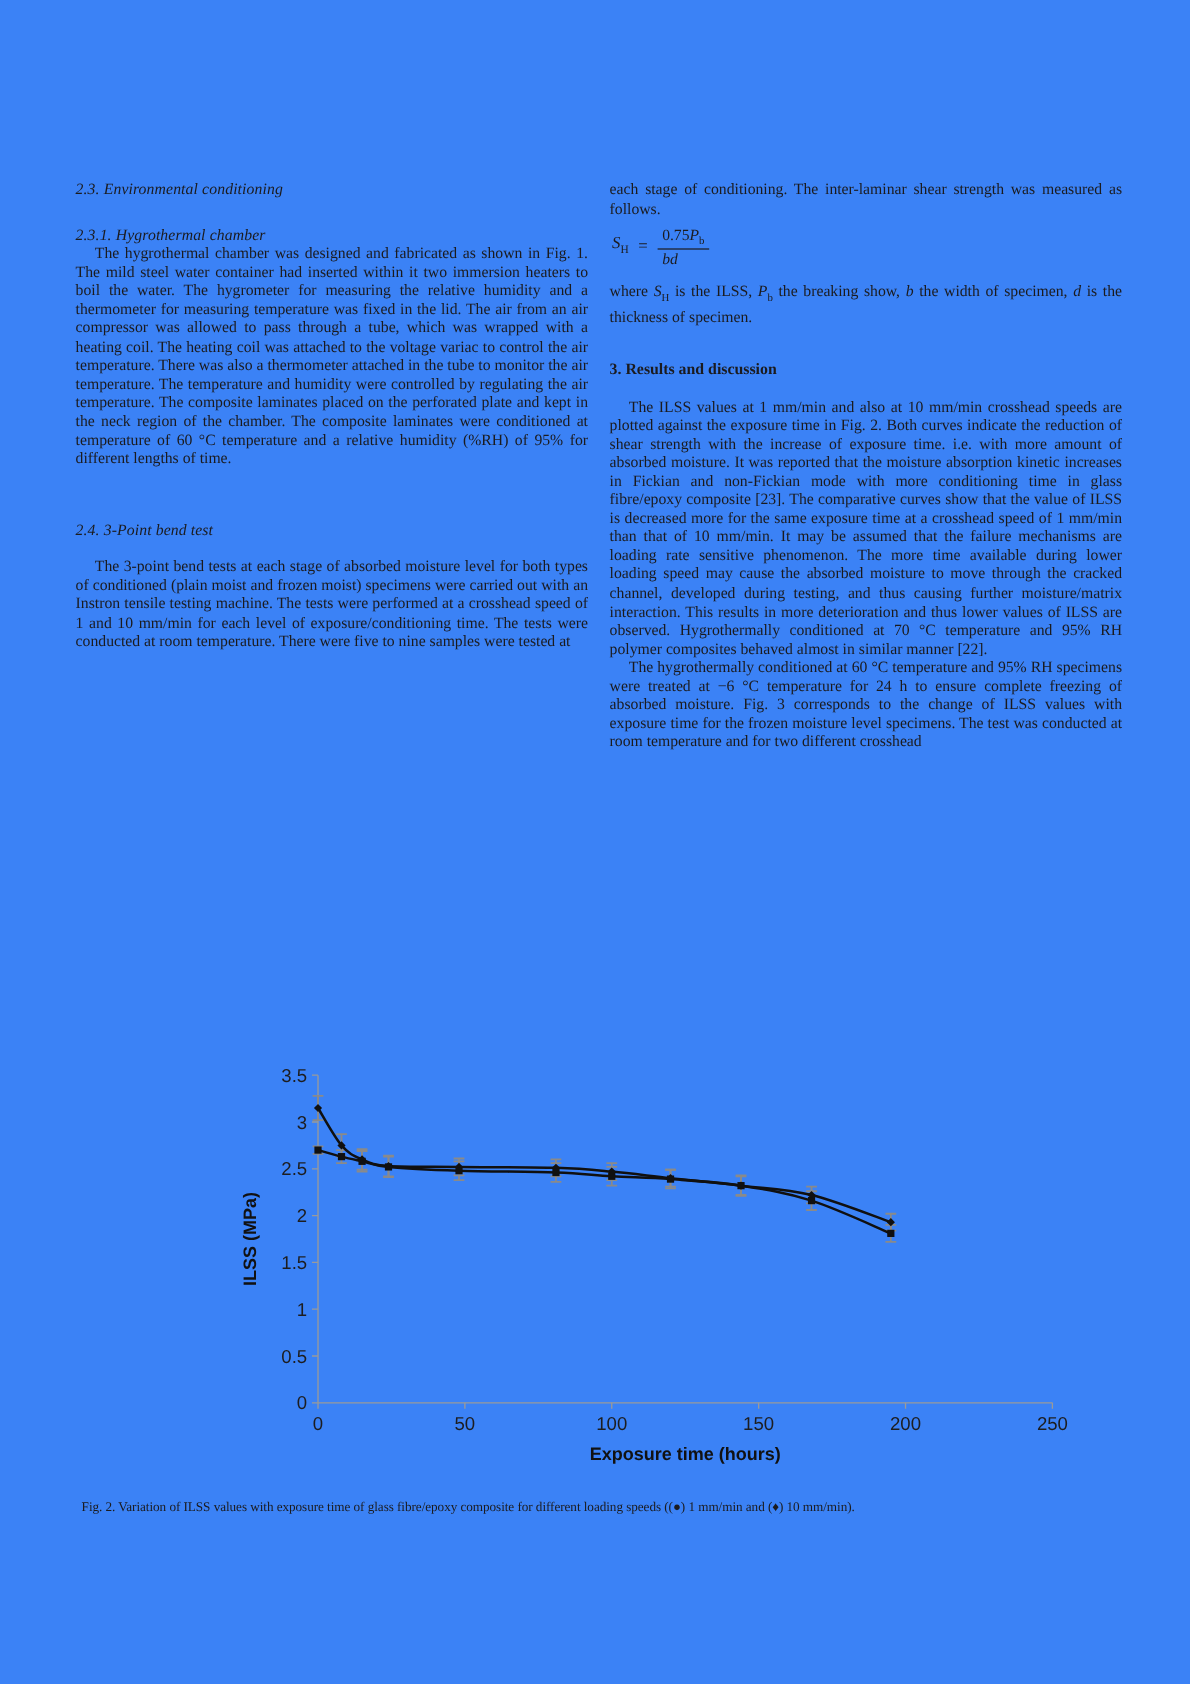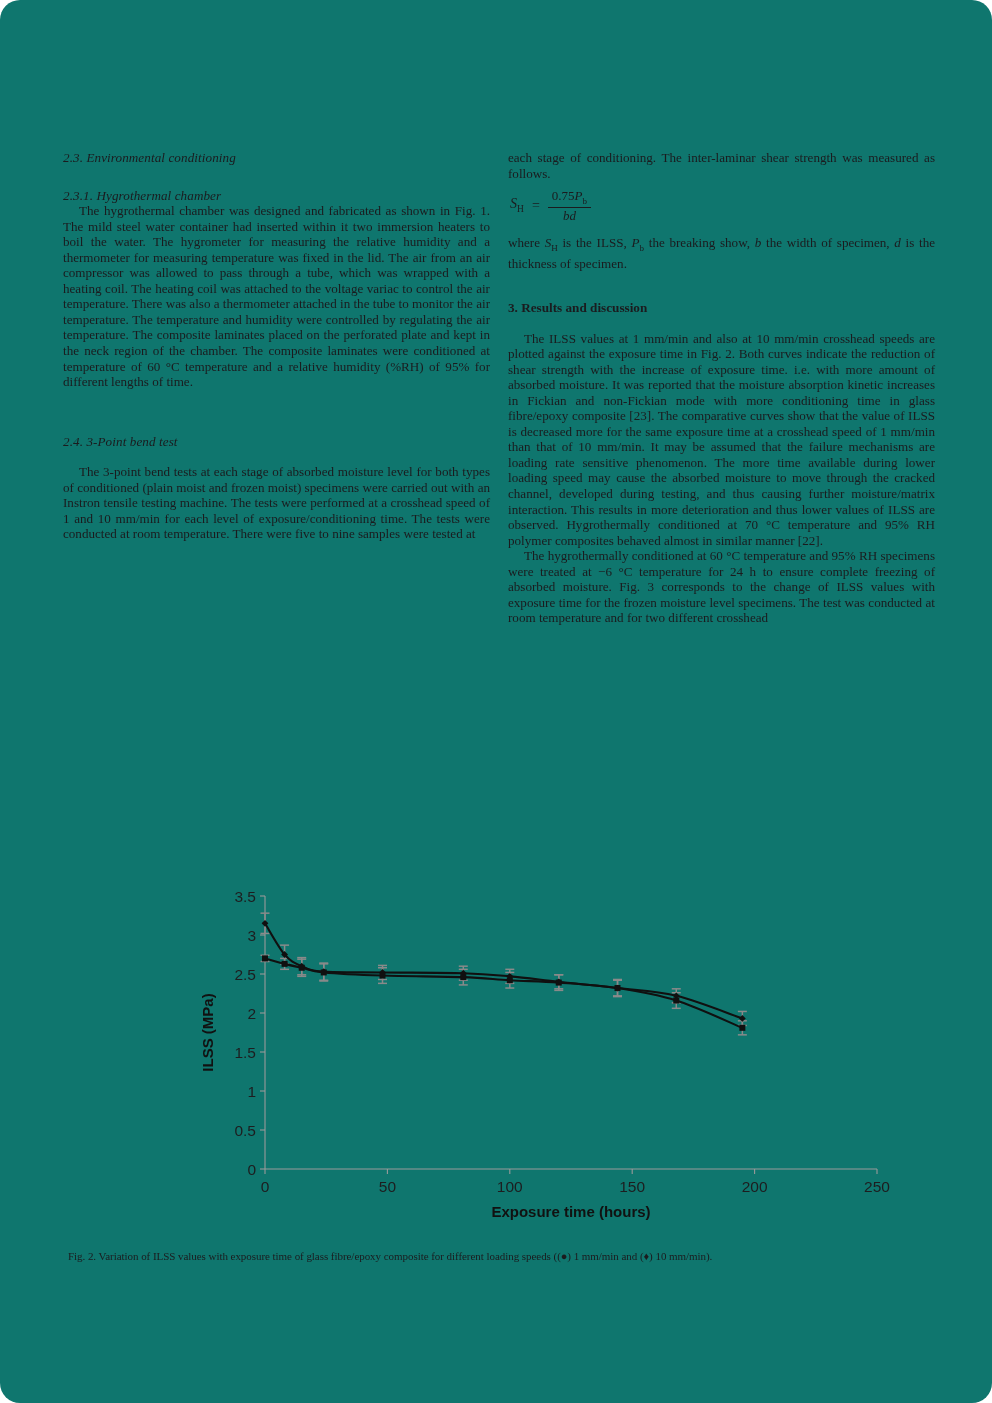--- a/index.html
+++ b/index.html
@@ -12,22 +12,21 @@
     height: 1403px;
     position: relative;
     font-family: "Liberation Serif", serif;
     color: #17171a;
     overflow: hidden;
   }
 
   .page {
     position: absolute;
     inset: 0;
-    background: #0f766e;
-    border-radius: 20px;
+    background: #3b82f6;
   }
 
   
   .columns {
     position: absolute;
     left: 63px;
     top: 150px;
     width: 872px;
     height: 720px;
     display: flex;
@@ -74,21 +73,21 @@
     margin: 8px 0 12px 2px;
     font-family: "Liberation Serif", serif;
     font-size: 14px;
   }
   .eq-lhs { font-style: italic; }
   .eq-lhs sub { font-style: normal; font-size: 9.5px; }
   .eq-eq { font-size: 14px; padding: 0 1px; }
   .frac {
     display: inline-flex;
     flex-direction: column;
-    align-items: center;
+    align-items: flex-start;
     vertical-align: middle;
     line-height: 1.12;
   }
   .frac .numer {
     padding: 0 4px 1px 4px;
     font-size: 13px;
   }
   .frac .numer i { font-style: italic; }
   .frac .numer sub { font-size: 9px; font-style: normal; }
   .frac .bar {

